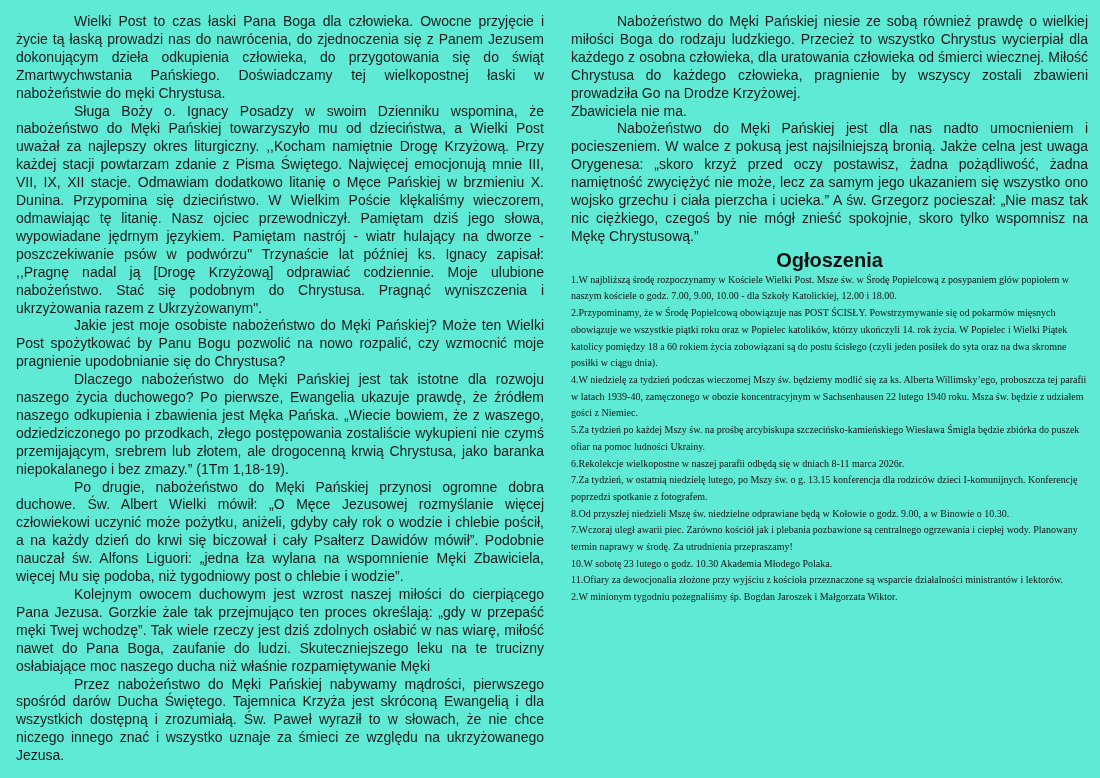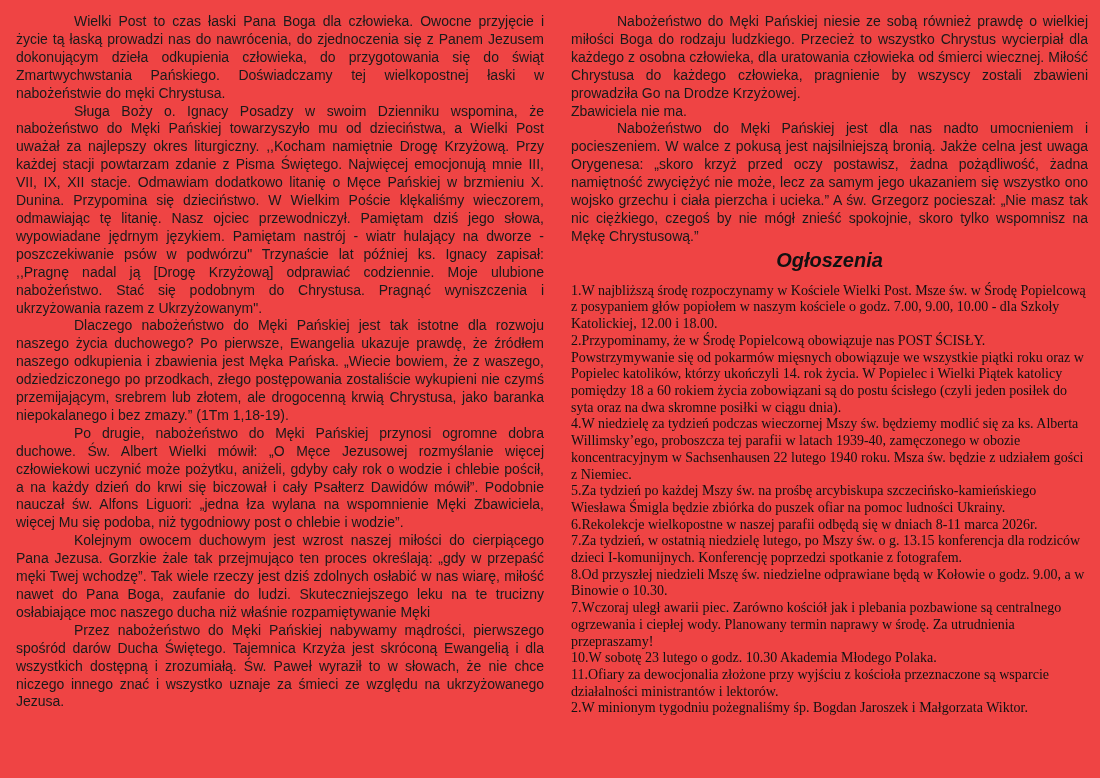--- a/index.html
+++ b/index.html
@@ -6,21 +6,21 @@
   html, body { background: #ffffff; }
   body {
     width: 1100px;
     height: 778px;
     overflow: hidden;
     color: #1a1a1a;
   }
   .page {
     width: 1100px;
     height: 778px;
-    background: #ef4444;
+    background: #5eead4;
     display: flex;
     padding: 13px 12px 6px 16px;
     gap: 27px;
     overflow: hidden;
   }
   .col { overflow: hidden; }
   .col-left  { width: 528px; }
   .col-right { width: 517px; }
   p.essay {
     font-family: "Liberation Sans", "DejaVu Sans", sans-serif;
@@ -28,43 +28,42 @@
     line-height: 17.9px;
     text-align: justify;
     text-indent: 58px;
     color: #1a1a1a;
   }
   .col-right p.essay { text-indent: 46px; }
   p.essay.no-indent { text-indent: 0; }
   h2.announcements-heading {
     font-family: "Liberation Sans", "DejaVu Sans", sans-serif;
     font-size: 20px;
-    font-style: italic;
     font-weight: bold;
     text-align: center;
     color: #111111;
     margin-top: 3px;
-    margin-bottom: 11px;
   }
   p.announcement {
     font-family: "Liberation Serif", "DejaVu Serif", serif;
-    font-size: 14px;
+    font-size: 10px;
     line-height: 16.7px;
     text-align: left;
     color: #111111;
   }
 </style>
 </head>
 <body>
 
 <div class="page">
 
   <div class="col col-left">
     <p class="essay">Wielki Post to czas łaski Pana Boga dla człowieka. Owocne przyjęcie i życie tą łaską prowadzi nas do nawrócenia, do zjednoczenia się z Panem Jezusem dokonującym dzieła odkupienia człowieka, do przygotowania się do świąt Zmartwychwstania Pańskiego. Doświadczamy tej wielkopostnej łaski w nabożeństwie do męki Chrystusa.</p>
     <p class="essay">Sługa Boży o. Ignacy Posadzy w swoim Dzienniku wspomina, że nabożeństwo do Męki Pańskiej towarzyszyło mu od dzieciństwa, a Wielki Post uważał za najlepszy okres liturgiczny. ,,Kocham namiętnie Drogę Krzyżową. Przy każdej stacji powtarzam zdanie z Pisma Świętego. Najwięcej emocjonują mnie III, VII, IX, XII stacje. Odmawiam dodatkowo litanię o Męce Pańskiej w brzmieniu X. Dunina. Przypomina się dzieciństwo. W Wielkim Poście klękaliśmy wieczorem, odmawiając tę litanię. Nasz ojciec przewodniczył. Pamiętam dziś jego słowa, wypowiadane jędrnym językiem. Pamiętam nastrój - wiatr hulający na dworze - poszczekiwanie psów w podwórzu" Trzynaście lat później ks. Ignacy zapisał: ,,Pragnę nadal ją [Drogę Krzyżową] odprawiać codziennie. Moje ulubione nabożeństwo. Stać się podobnym do Chrystusa. Pragnąć wyniszczenia i ukrzyżowania razem z Ukrzyżowanym".</p>
+    <p class="essay">Jakie jest moje osobiste nabożeństwo do Męki Pańskiej? Może ten Wielki Post spożytkować by Panu Bogu pozwolić na nowo rozpalić, czy wzmocnić moje pragnienie upodobnianie się do Chrystusa?</p>
     <p class="essay">Dlaczego nabożeństwo do Męki Pańskiej jest tak istotne dla rozwoju naszego życia duchowego? Po pierwsze, Ewangelia ukazuje prawdę, że źródłem naszego odkupienia i zbawienia jest Męka Pańska. „Wiecie bowiem, że z waszego, odziedziczonego po przodkach, złego postępowania zostaliście wykupieni nie czymś przemijającym, srebrem lub złotem,  ale drogocenną krwią Chrystusa, jako baranka niepokalanego i bez zmazy.” (1Tm 1,18-19).</p>
     <p class="essay">Po drugie, nabożeństwo do Męki Pańskiej przynosi ogromne dobra duchowe. Św. Albert Wielki mówił: „O Męce Jezusowej rozmyślanie więcej człowiekowi uczynić może pożytku, aniżeli, gdyby cały rok o wodzie i chlebie pościł, a na każdy dzień do krwi się biczował i cały Psałterz Dawidów mówił”. Podobnie nauczał św. Alfons Liguori: „jedna łza wylana na wspomnienie Męki Zbawiciela, więcej Mu się podoba, niż tygodniowy post o chlebie i wodzie”.</p>
     <p class="essay">Kolejnym owocem duchowym jest wzrost naszej miłości do cierpiącego Pana Jezusa. Gorzkie żale tak przejmująco ten proces określają: „gdy w przepaść męki Twej wchodzę”.  Tak wiele rzeczy jest dziś zdolnych osłabić w nas wiarę, miłość nawet do Pana Boga, zaufanie do ludzi. Skuteczniejszego leku na te trucizny osłabiające moc naszego ducha niż właśnie rozpamiętywanie Męki</p>
     <p class="essay">Przez nabożeństwo do Męki Pańskiej nabywamy mądrości, pierwszego spośród darów Ducha Świętego. Tajemnica Krzyża jest skróconą Ewangelią i dla wszystkich dostępną i zrozumiałą. Św. Paweł wyraził to w słowach, że nie chce niczego innego znać i wszystko uznaje za śmieci ze względu na ukrzyżowanego Jezusa.</p>
   </div>
 
   <div class="col col-right">
     <p class="essay">Nabożeństwo do Męki Pańskiej niesie ze sobą również prawdę o wielkiej miłości Boga do rodzaju ludzkiego. Przecież to wszystko Chrystus wycierpiał dla każdego z osobna człowieka, dla uratowania człowieka od śmierci wiecznej. Miłość Chrystusa do każdego człowieka, pragnienie by wszyscy zostali zbawieni prowadziła Go na Drodze Krzyżowej.</p>
     <p class="essay no-indent">Zbawiciela nie ma.</p>
     <p class="essay">Nabożeństwo do Męki Pańskiej jest dla nas nadto umocnieniem i pocieszeniem. W walce z pokusą jest najsilniejszą bronią. Jakże celna jest uwaga Orygenesa: „skoro krzyż przed oczy postawisz, żadna pożądliwość, żadna namiętność zwyciężyć nie może, lecz za samym jego ukazaniem się wszystko ono wojsko grzechu i ciała pierzcha i ucieka.” A św. Grzegorz pocieszał: „Nie masz tak nic ciężkiego, czegoś by nie mógł znieść spokojnie, skoro tylko wspomnisz na Mękę Chrystusową.”</p>

